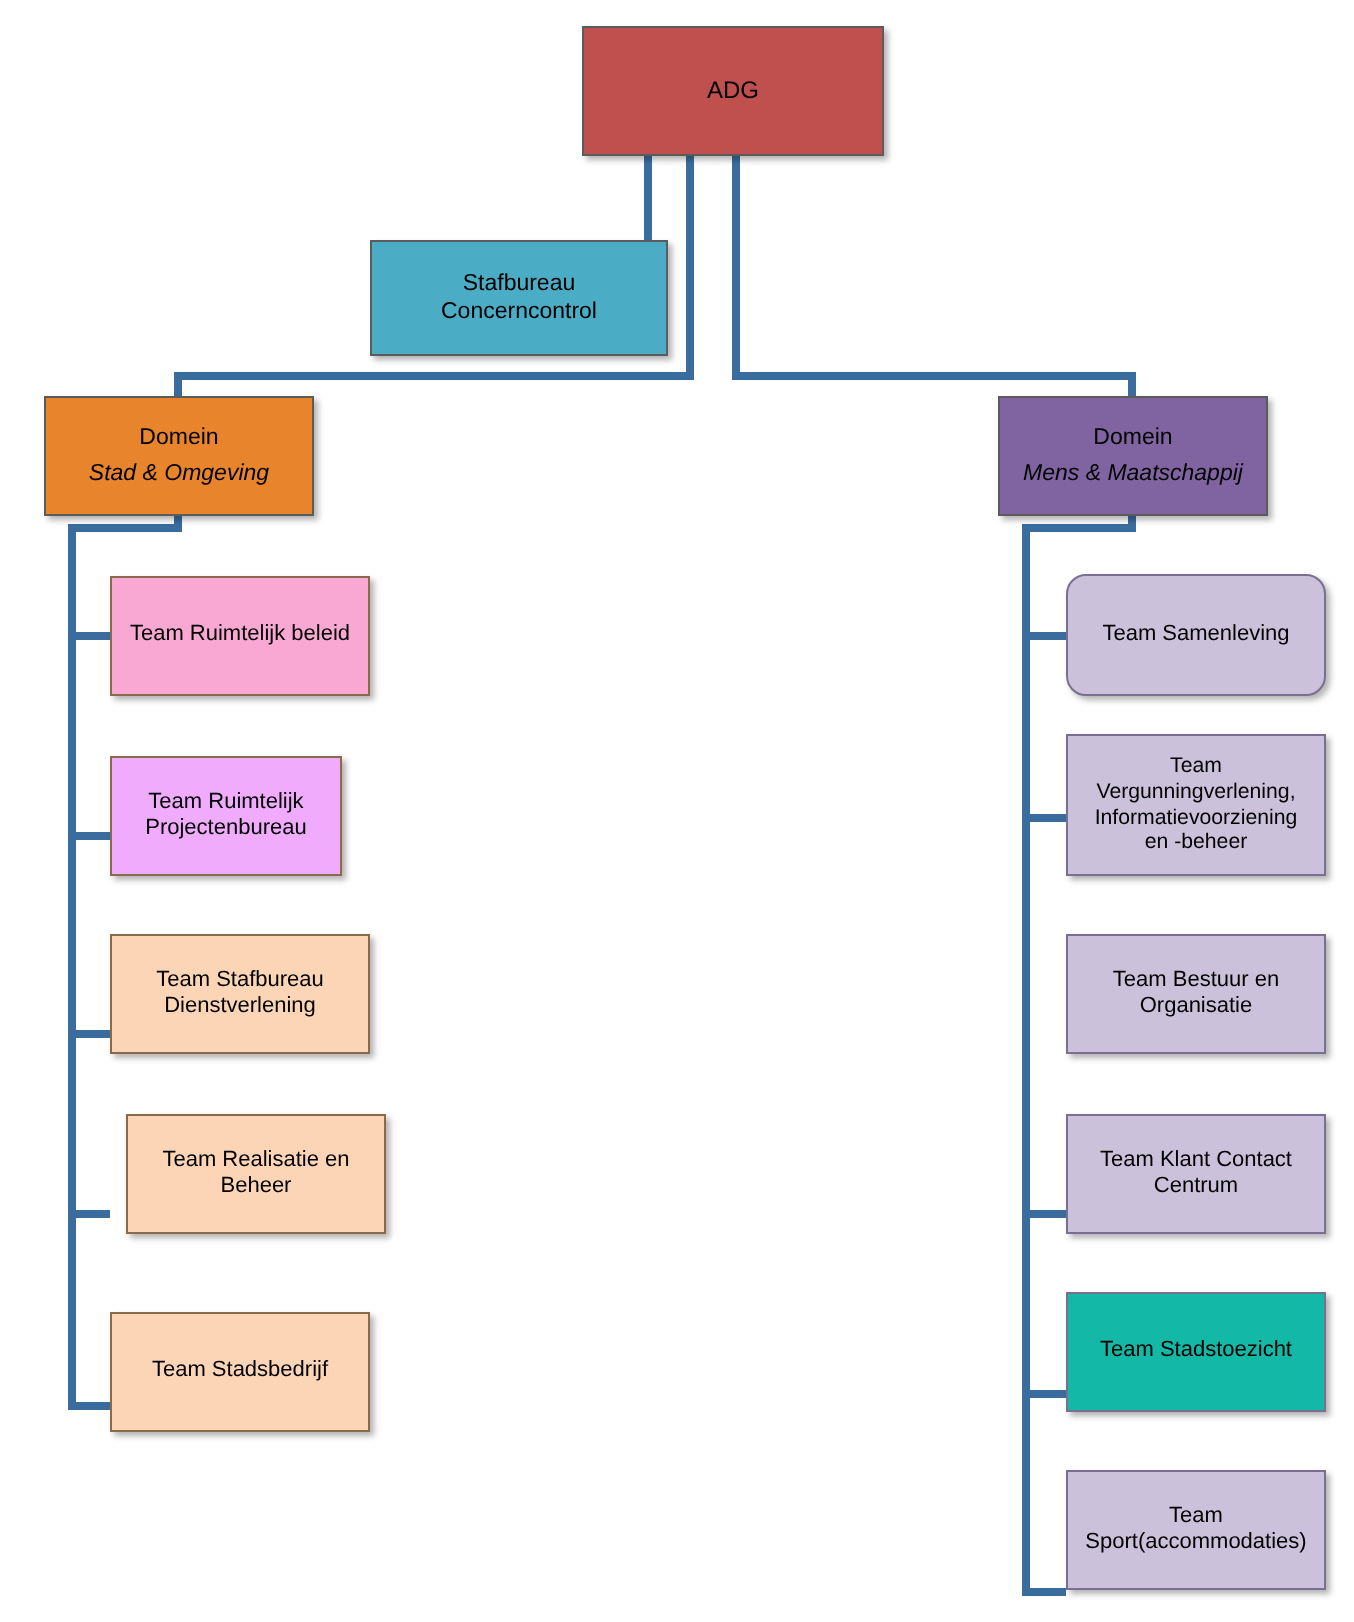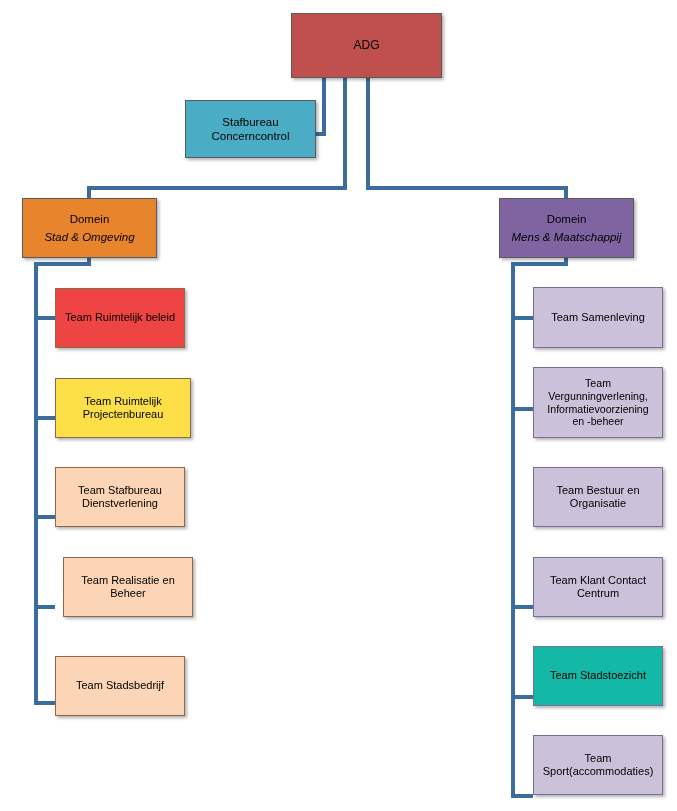--- a/index.html
+++ b/index.html
@@ -87,57 +87,57 @@
         <polyline points="513,409 533,409"></polyline>
         <polyline points="513,607 533,607"></polyline>
         <polyline points="513,697 533,697"></polyline>
       </g>
   </svg>
 
   <div class="node lvl-root" id="node-root" style="left: 291px; top: 13px; width: 151px; height: 65px; background: rgb(192, 80, 77); border-color: rgb(91, 91, 91);">
     <span class="node-line">ADG</span>
   </div>
 
-  <div class="node lvl-staff" id="node-staff" style="left: 185px; top: 100px; width: 131px; height: 58px; background: rgb(75, 172, 198); border-color: rgb(91, 91, 91);">
+  <div class="node lvl-staff" id="node-staff" style="left: 185px; top: 120px; width: 149px; height: 58px; background: rgb(75, 172, 198); border-color: rgb(91, 91, 91);">
     <span class="node-line">Stafbureau</span>
     <span class="node-line">Concerncontrol</span>
   </div>
 
   <div class="node lvl-domain" id="node-domain-left" style="left: 22px; top: 198px; width: 135px; height: 60px; background: rgb(232, 132, 44); border-color: rgb(91, 91, 91);">
     <span class="node-line title-main">Domein</span>
     <span class="node-line title-sub">Stad &amp; Omgeving</span>
   </div>
 
   <div class="node lvl-domain" id="node-domain-right" style="left: 499px; top: 198px; width: 135px; height: 60px; background: rgb(128, 100, 162); border-color: rgb(91, 91, 91);">
     <span class="node-line title-main">Domein</span>
     <span class="node-line title-sub">Mens &amp; Maatschappij</span>
   </div>
 
   <div id="teams-left-host">
-      <div class="node lvl-team" style="left: 55px; top: 288px; width: 130px; height: 60px; background: #ef4444; border-color: rgb(138, 106, 74);">
+      <div class="node lvl-team" style="left: 55px; top: 288px; width: 130px; height: 60px; background: #f9a8d4; border-color: rgb(138, 106, 74);">
         <span class="node-line">Team Ruimtelijk beleid</span>
       </div>
-      <div class="node lvl-team" style="left: 55px; top: 378px; width: 136px; height: 60px; background: #fde047; border-color: rgb(138, 106, 74);">
+      <div class="node lvl-team" style="left: 55px; top: 378px; width: 116px; height: 60px; background: #f0abfc; border-color: rgb(138, 106, 74);">
         <span class="node-line">Team Ruimtelijk</span>
         <span class="node-line">Projectenbureau</span>
       </div>
       <div class="node lvl-team" style="left: 55px; top: 467px; width: 130px; height: 60px; background: rgb(251, 213, 181); border-color: rgb(138, 106, 74);">
         <span class="node-line">Team Stafbureau</span>
         <span class="node-line">Dienstverlening</span>
       </div>
       <div class="node lvl-team" style="left: 63px; top: 557px; width: 130px; height: 60px; background: rgb(251, 213, 181); border-color: rgb(138, 106, 74);">
         <span class="node-line">Team Realisatie en</span>
         <span class="node-line">Beheer</span>
       </div>
       <div class="node lvl-team" style="left: 55px; top: 640px; width: 130px; height: 60px; background: rgb(251, 213, 181); border-color: rgb(138, 106, 74); margin-top: 16px;">
         <span class="node-line">Team Stadsbedrijf</span>
       </div>
     </div>
   <div id="teams-right-host">
-      <div class="node lvl-team" style="left: 533px; top: 287px; width: 130px; height: 61px; background: rgb(204, 193, 218); border-color: rgb(122, 111, 147);">
+      <div class="node lvl-team" style="left: 533px; top: 287px; width: 130px; height: 61px; background: rgb(204, 193, 218); border-color: rgb(122, 111, 147); border-radius: 10px;">
         <span class="node-line">Team Samenleving</span>
       </div>
       <div class="node lvl-team tight" style="left: 533px; top: 367px; width: 130px; height: 71px; background: rgb(204, 193, 218); border-color: rgb(122, 111, 147);">
         <span class="node-line">Team</span>
         <span class="node-line">Vergunningverlening,</span>
         <span class="node-line">Informatievoorziening</span>
         <span class="node-line">en -beheer</span>
       </div>
       <div class="node lvl-team" style="left: 533px; top: 467px; width: 130px; height: 60px; background: rgb(204, 193, 218); border-color: rgb(122, 111, 147);">
         <span class="node-line">Team Bestuur en</span>

